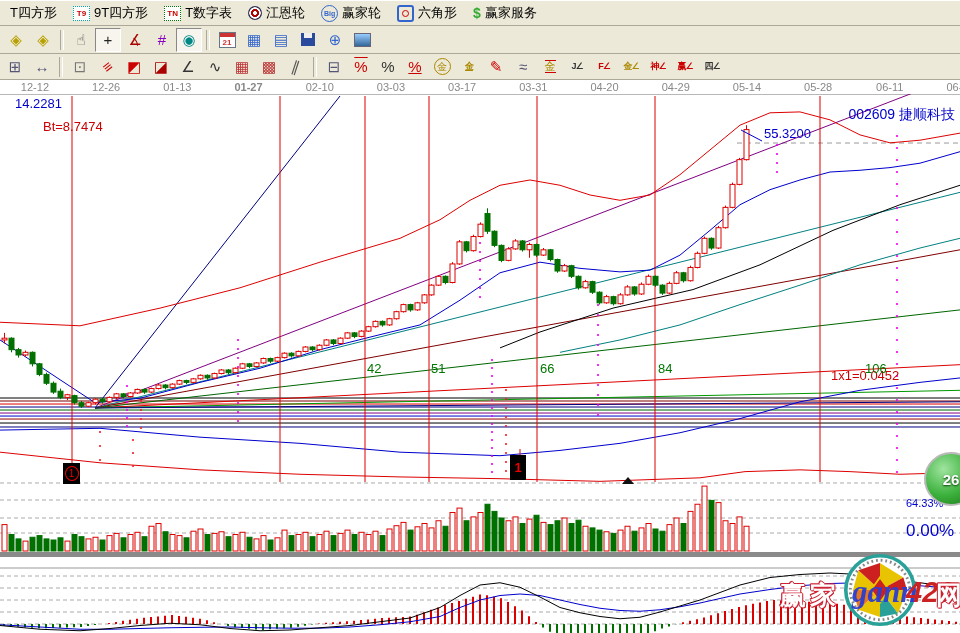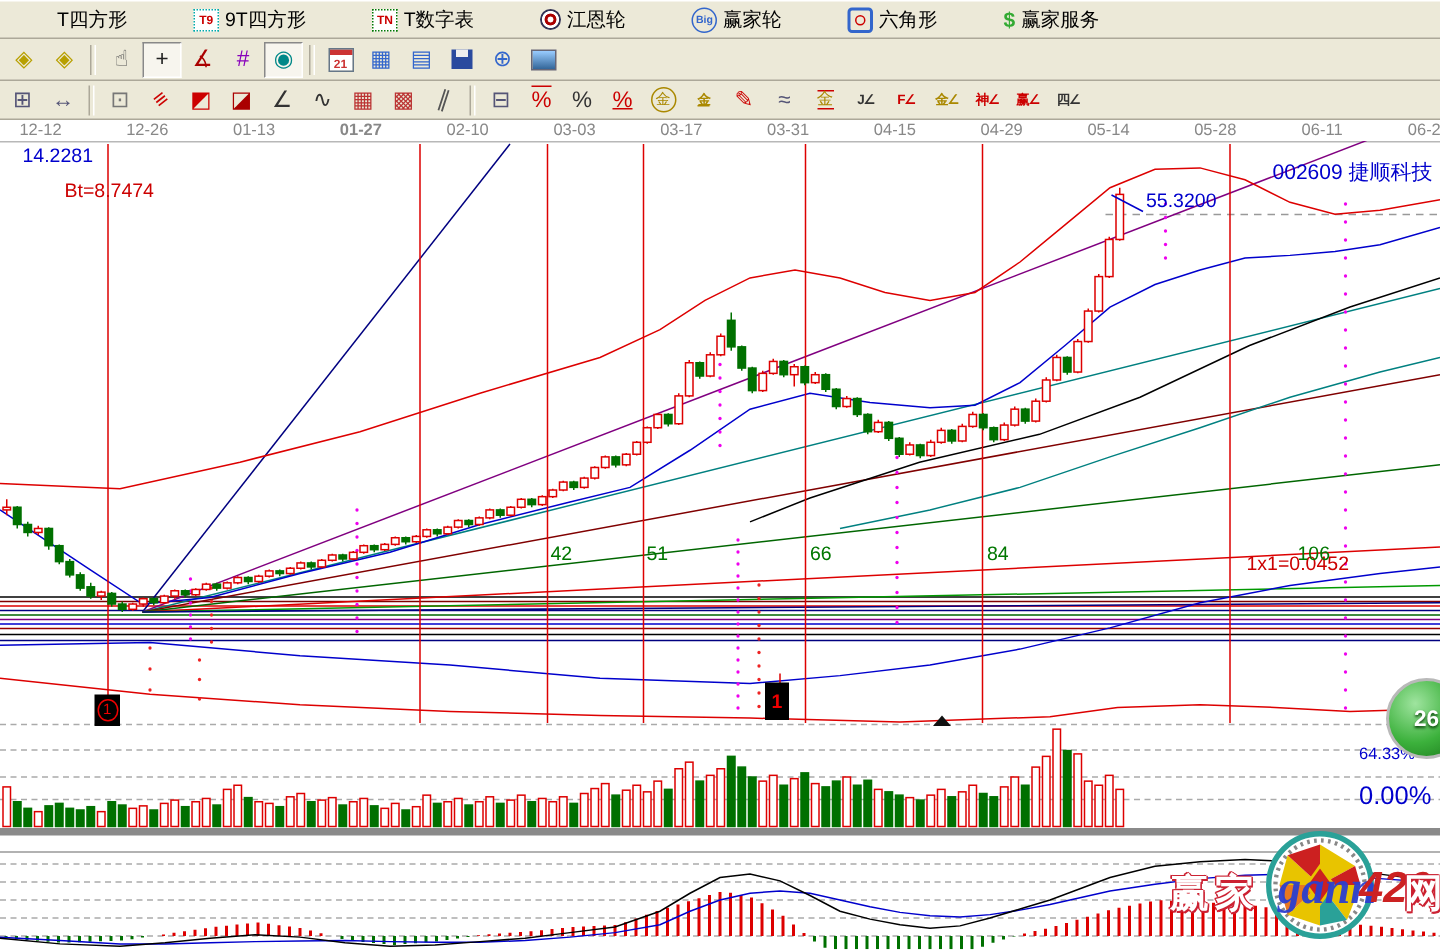--- a/index.html
+++ b/index.html
@@ -1,21 +1,21 @@
 <!DOCTYPE html>
 <html><head>
 <meta charset="utf-8">
 <style>
   html,body{margin:0;padding:0;background:#fff;}
   #win{position:relative;width:960px;height:633px;overflow:hidden;background:#fff;
        font-family:"Liberation Sans","DejaVu Sans",sans-serif;-webkit-user-select:none;}
   
   .bar{background:#ece9d8;border-bottom:1px solid #aca899;display:flex;align-items:center;box-sizing:border-box;}
   #menubar{height:26px;padding-left:4px;gap:2px;border-top:1px solid #fff;}
-  .menu-item{display:flex;align-items:center;gap:4px;padding:2px 8px 2px 6px;font-size:13px;color:#000;cursor:default;margin-left:28px;}
+  .menu-item{display:flex;align-items:center;gap:4px;padding:2px 8px 2px 6px;font-size:13px;color:#000;cursor:default;}
   #toolbar1{height:28px;padding-left:3px;gap:1px;}
   #toolbar2{height:26px;padding-left:2px;gap:1px;}
   .tbtn{width:24px;height:22px;display:flex;align-items:center;justify-content:center;
         font-size:15px;line-height:1;cursor:default;border:1px solid transparent;}
   .tbtn.pressed{border:1px solid #888;border-right-color:#fff;border-bottom-color:#fff;background:#f7f5ee;}
   .tsep{width:2px;height:20px;border-left:1px solid #aca899;border-right:1px solid #fff;margin:0 3px;}
   .mini{font-size:9px;font-weight:bold;letter-spacing:-1px;}
   .ic-box{width:15px;height:13px;border:1px dotted #0aa;color:#c00;font-size:8px;font-weight:bold;
           display:flex;align-items:center;justify-content:center;background:#fff;}
   .ic-box.green{border-color:#070;}
@@ -31,21 +31,21 @@
   .ic-save{width:14px;height:13px;background:#2a4a9e;position:relative;}
   .ic-save::after{content:"";position:absolute;left:3px;top:0;width:8px;height:5px;background:#eee;}
   .ic-pc{width:15px;height:12px;border:1px solid #667;background:linear-gradient(#9cf,#369);}
   .rot{transform:rotate(-38deg);}
   .rot2{transform:rotate(18deg);}
   .overl{text-decoration:overline;} .underl{text-decoration:underline;}
   .circled{border:1px solid #a80;border-radius:50%;font-size:10px;width:15px;height:15px;display:flex;align-items:center;justify-content:center;}
   .redtb{border-top:1px solid #c00;border-bottom:1px solid #c00;font-size:11px;}
   
   #dateaxis{position:absolute;left:0;top:81px;width:960px;height:13px;background:#fff;border-bottom:1px solid #b8b8b8;}
-  .dlab{position:absolute;top:0;width:44px;text-align:center;font-size:11px;color:#888;}
+  .dlab{position:absolute;top:0;width:44px;text-align:right;font-size:11px;color:#888;}
   
   #chart-svg{position:absolute;left:0;top:94px;}
   .hlabel{position:absolute;font-size:13px;white-space:nowrap;}
   .blue{color:#0000cc;} .red{color:#cc0000;} .grn{color:#007700;}
   #badge{position:absolute;left:924px;top:452px;width:54px;height:54px;border-radius:50%;
          background:radial-gradient(circle at 35% 30%,#9fe49f,#3cb13c 55%,#1d7c1d 95%);
          border:2px solid #b9b9b9;box-sizing:border-box;color:#fff;font-weight:bold;font-size:15px;
          display:flex;align-items:center;justify-content:center;text-shadow:0 1px 2px #064006;z-index:5;}
   .mark{position:absolute;background:#000;display:flex;align-items:center;justify-content:center;z-index:4;}
   #marker1{left:63px;top:463px;width:17px;height:21px;}
@@ -227,21 +227,21 @@
 
   <div id="dateaxis">
       <span class="dlab" style="left: 5px;">12-12</span>
       <span class="dlab" style="left: 76.2px;">12-26</span>
       <span class="dlab" style="left: 147.4px;">01-13</span>
       <span class="dlab" style="left: 218.6px; font-weight: bold;">01-27</span>
       <span class="dlab" style="left: 289.8px;">02-10</span>
       <span class="dlab" style="left: 361px;">03-03</span>
       <span class="dlab" style="left: 432.2px;">03-17</span>
       <span class="dlab" style="left: 503.4px;">03-31</span>
-      <span class="dlab" style="left: 574.6px;">04-15</span>
+      <span class="dlab" style="left: 574.6px;">04-20</span>
       <span class="dlab" style="left: 645.8px;">04-29</span>
       <span class="dlab" style="left: 717px;">05-14</span>
       <span class="dlab" style="left: 788.2px;">05-28</span>
       <span class="dlab" style="left: 859.4px;">06-11</span>
       <span class="dlab" style="left: 930.6px;">06-25</span>
     </div>
 
   <svg id="chart-svg" width="960" height="539">
       <g>
         <line x1="0" y1="389" x2="960" y2="389" stroke="#aaa" stroke-dasharray="4,3"></line>

